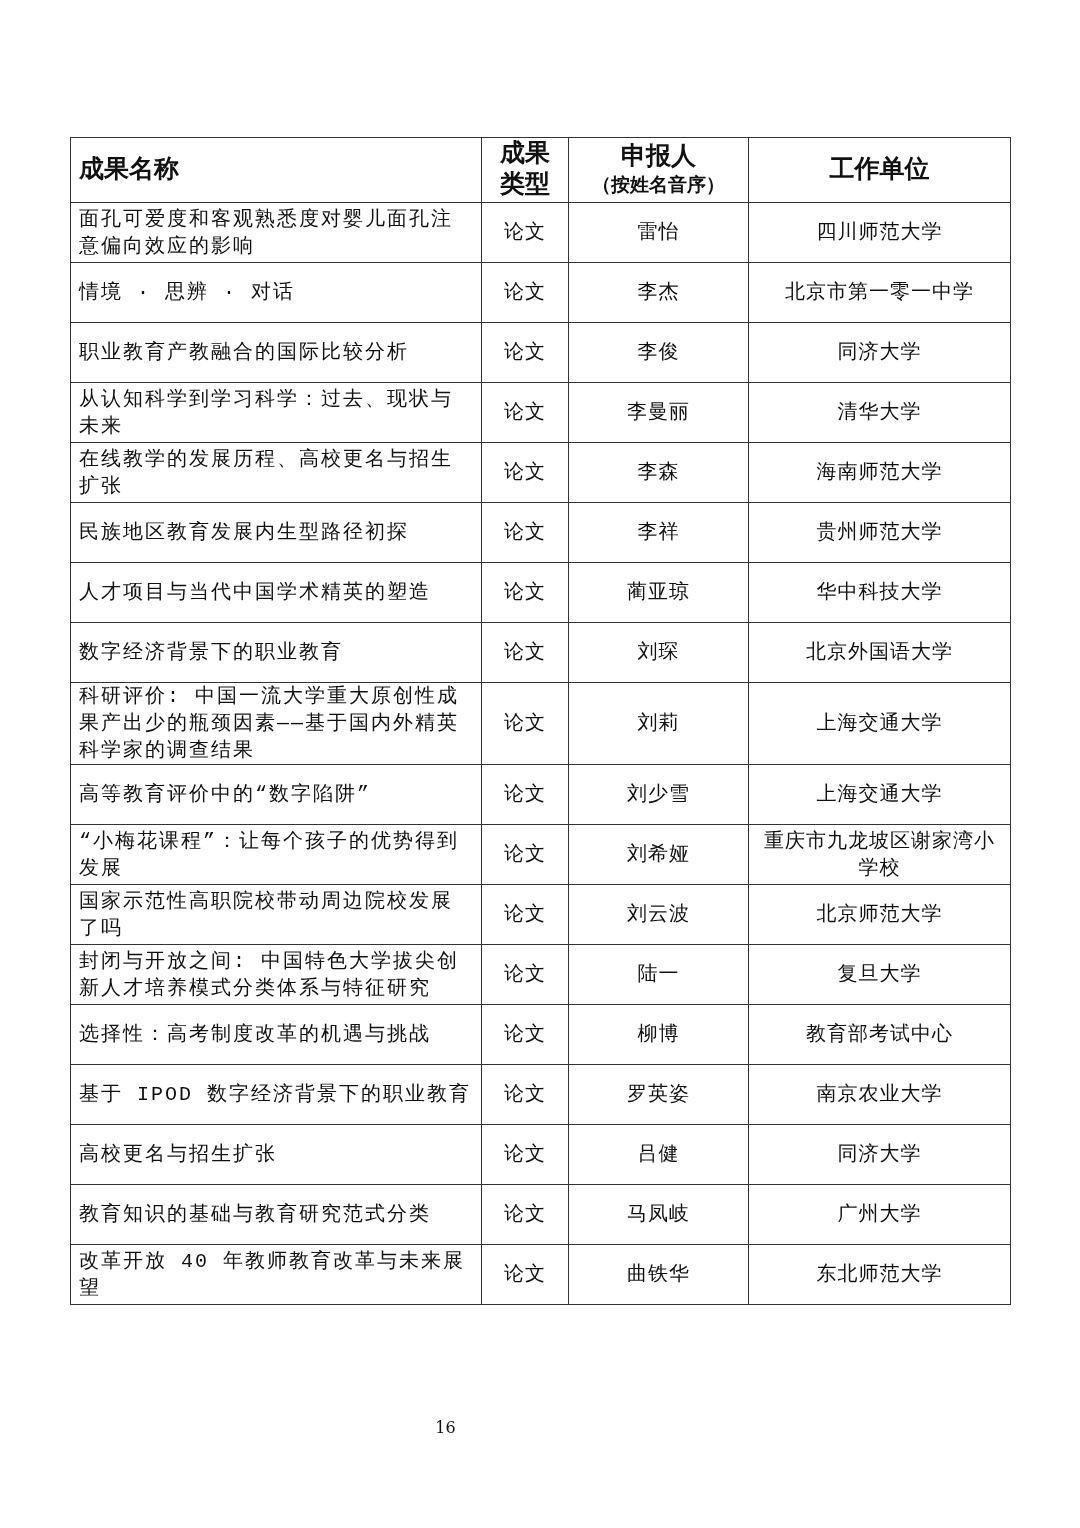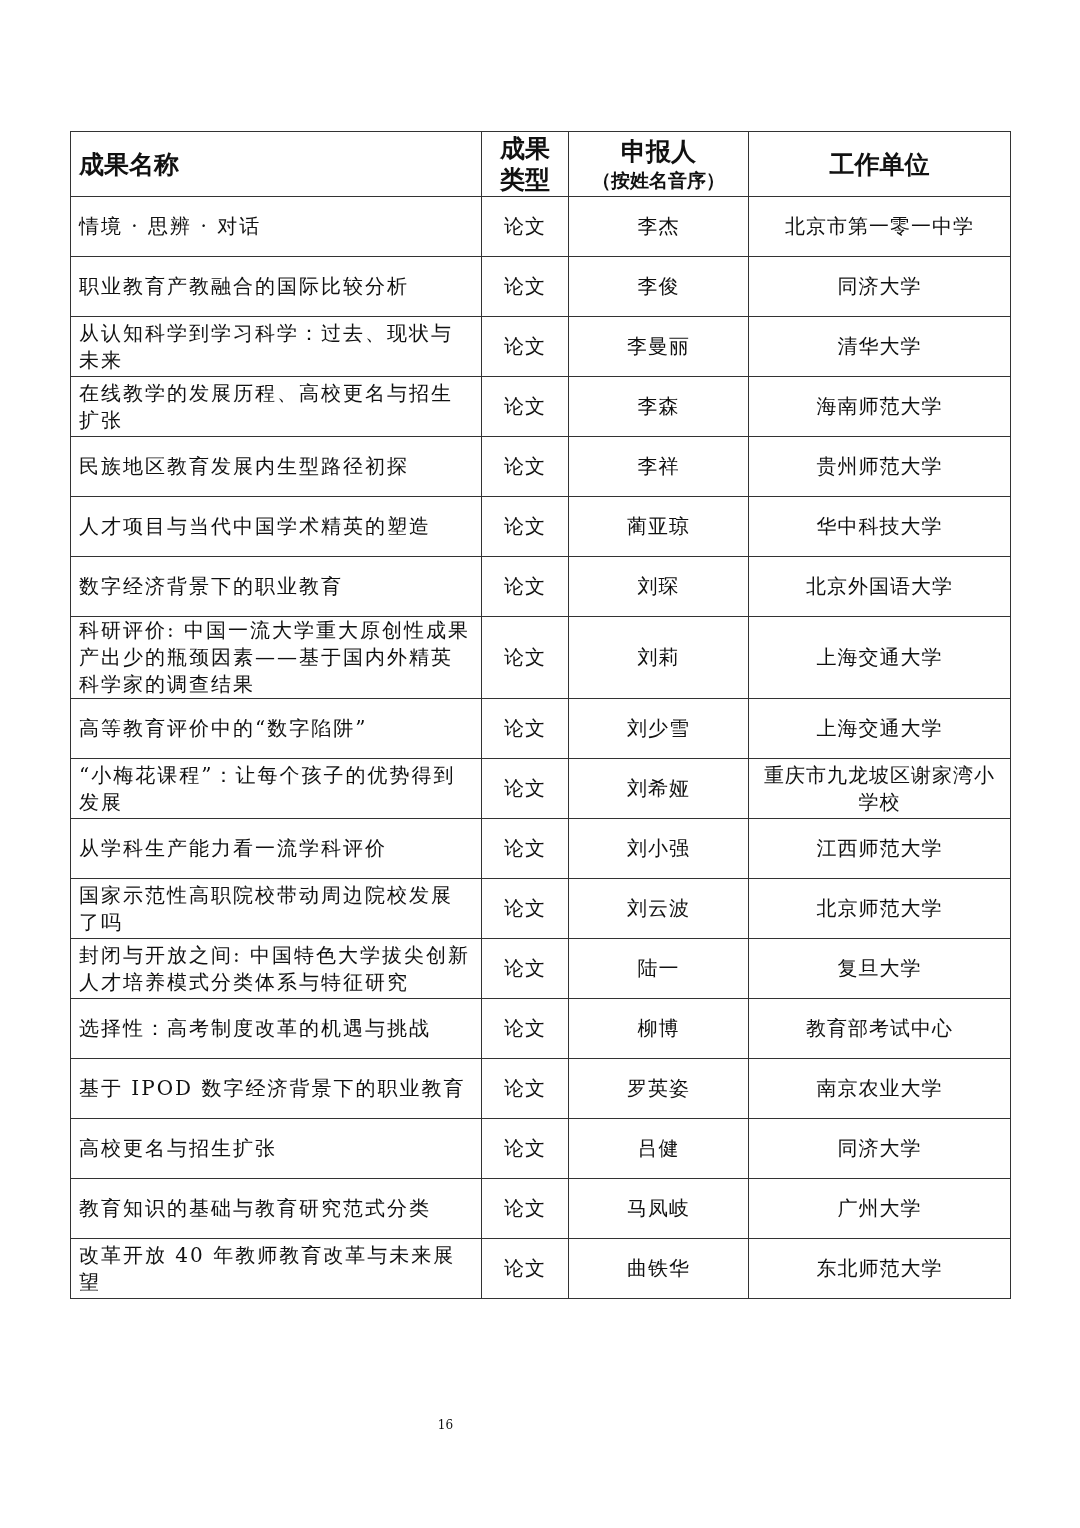--- a/index.html
+++ b/index.html
@@ -1,41 +1,41 @@
 <!DOCTYPE html>
 <html><head>
 <meta charset="utf-8">
 <style>
   html, body { margin: 0; padding: 0; background: #ffffff; }
   body { width: 1080px; height: 1528px; position: relative; font-family: "DejaVu Serif", "Liberation Serif", serif; color: #111; }
   .page { position: absolute; left: 0; top: 0; width: 1080px; height: 1528px; background: #fff; }
   table.results {
-    position: absolute; left: 70px; top: 131px;
-    width: 940px; border-collapse: collapse; table-layout: fixed;
+    position: absolute; left: 70px; top: 137px;
+    width: 940px; border-collapse: collapse; table-layout: fixed; font-family: Liberation Mono, monospace;
   }
   table.results td, table.results th {
     border: 1.3px solid #333; padding: 0 8px; vertical-align: middle;
     font-size: 20px; line-height: 27px; font-weight: normal;
   }
   col.c1 { width: 411px; }
   col.c2 { width: 87px; }
   col.c3 { width: 180px; }
   col.c4 { width: 262px; }
   th { height: 64px; font-weight: bold !important; }
   th.h1 { text-align: left; font-size: 25px !important; padding-left: 10px; }
   th.h2 { text-align: center; font-size: 25px !important; line-height: 31px !important; }
   th.h3 { text-align: center; }
   th.h3 .main { display: block; font-size: 25px; line-height: 31px; }
   th.h3 .sub { display: block; font-size: 19px; line-height: 26px; }
   th.h4 { text-align: center; font-size: 25px !important; }
   td.title { text-align: left; letter-spacing: 2px; padding-left: 10px; padding-right: 6px; }
   td.type, td.person, td.unit { text-align: center; letter-spacing: 1px; }
   tr.row { height: 60px; }
   tr.row.tall { height: 77px; }
-  .page-number { position: absolute; left: 0; width: 891px; top: 1418px; text-align: center; font-size: 12px; }
+  .page-number { position: absolute; left: 0; width: 891px; top: 1418px; text-align: center; font-size: 16px; }
 </style>
 </head>
 <body>
 
 <div class="page">
   <table class="results">
     <colgroup>
       <col class="c1">
         <col class="c2">
         <col class="c3">
@@ -46,20 +46,26 @@
         <th class="h1">成果名称</th>
         <th class="h2">成果类型</th>
         <th class="h3">
           <span class="main">申报人</span>
           <span class="sub">（按姓名音序）</span>
         </th>
         <th class="h4">工作单位</th>
       </tr>
     </thead>
     <tbody>
+      <tr class="row">
+        <td class="title">面孔可爱度和客观熟悉度对婴儿面孔注意偏向效应的影响</td>
+        <td class="type">论文</td>
+        <td class="person">雷怡</td>
+        <td class="unit">四川师范大学</td>
+      </tr>
       <tr class="row">
         <td class="title">情境 · 思辨 · 对话</td>
         <td class="type">论文</td>
         <td class="person">李杰</td>
         <td class="unit">北京市第一零一中学</td>
       </tr>
       <tr class="row">
         <td class="title">职业教育产教融合的国际比较分析</td>
         <td class="type">论文</td>
         <td class="person">李俊</td>
@@ -107,26 +113,20 @@
         <td class="person">刘少雪</td>
         <td class="unit">上海交通大学</td>
       </tr>
       <tr class="row">
         <td class="title">“小梅花课程”：让每个孩子的优势得到发展</td>
         <td class="type">论文</td>
         <td class="person">刘希娅</td>
         <td class="unit">重庆市九龙坡区谢家湾小学校</td>
       </tr>
       <tr class="row">
-        <td class="title">从学科生产能力看一流学科评价</td>
-        <td class="type">论文</td>
-        <td class="person">刘小强</td>
-        <td class="unit">江西师范大学</td>
-      </tr>
-      <tr class="row">
         <td class="title">国家示范性高职院校带动周边院校发展了吗</td>
         <td class="type">论文</td>
         <td class="person">刘云波</td>
         <td class="unit">北京师范大学</td>
       </tr>
       <tr class="row">
         <td class="title">封闭与开放之间: 中国特色大学拔尖创新人才培养模式分类体系与特征研究</td>
         <td class="type">论文</td>
         <td class="person">陆一</td>
         <td class="unit">复旦大学</td>

